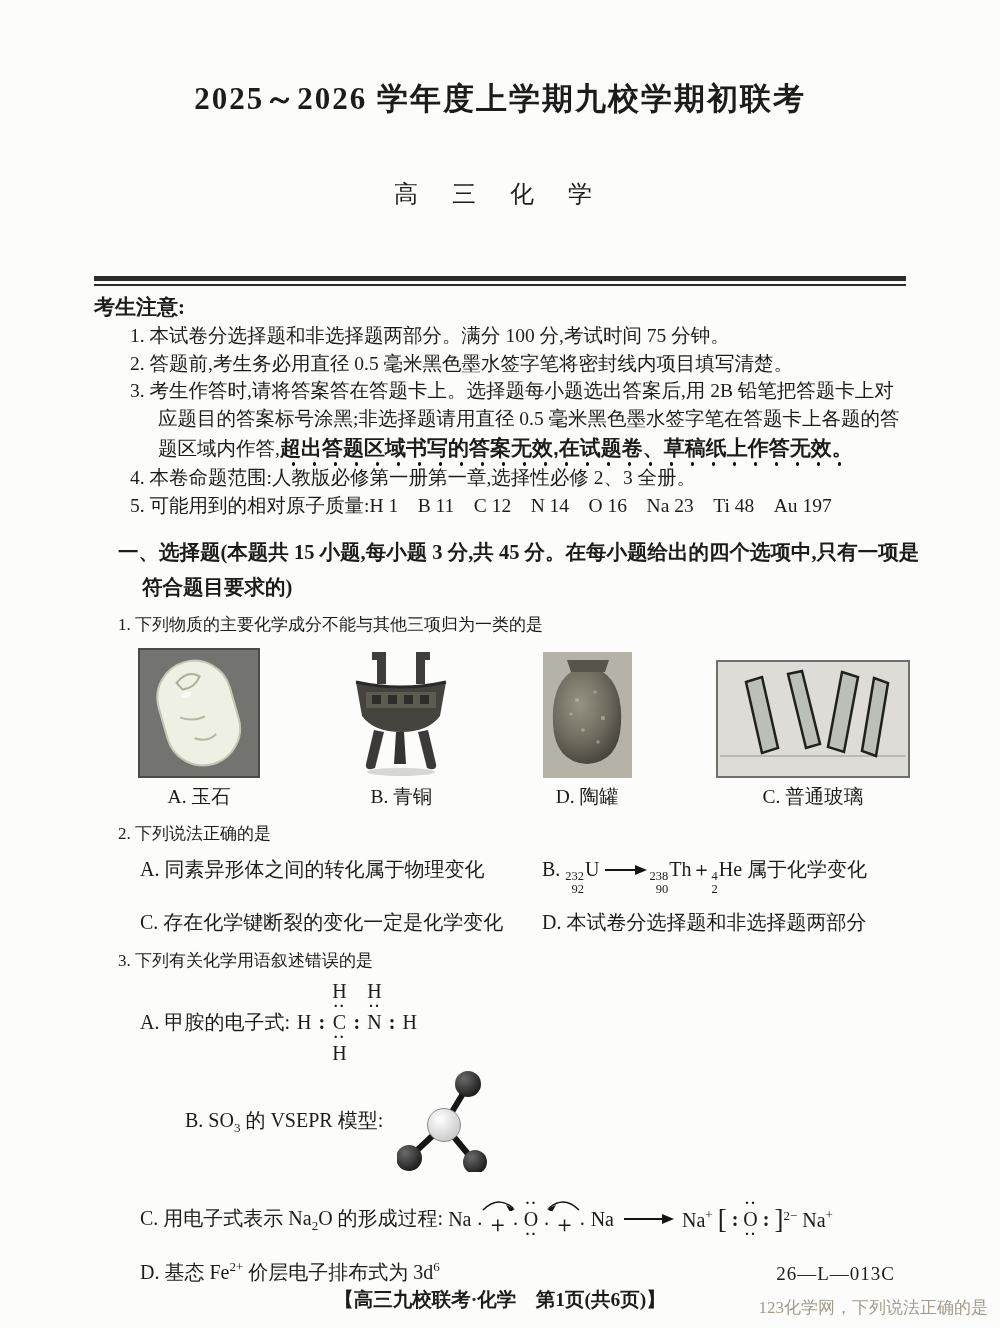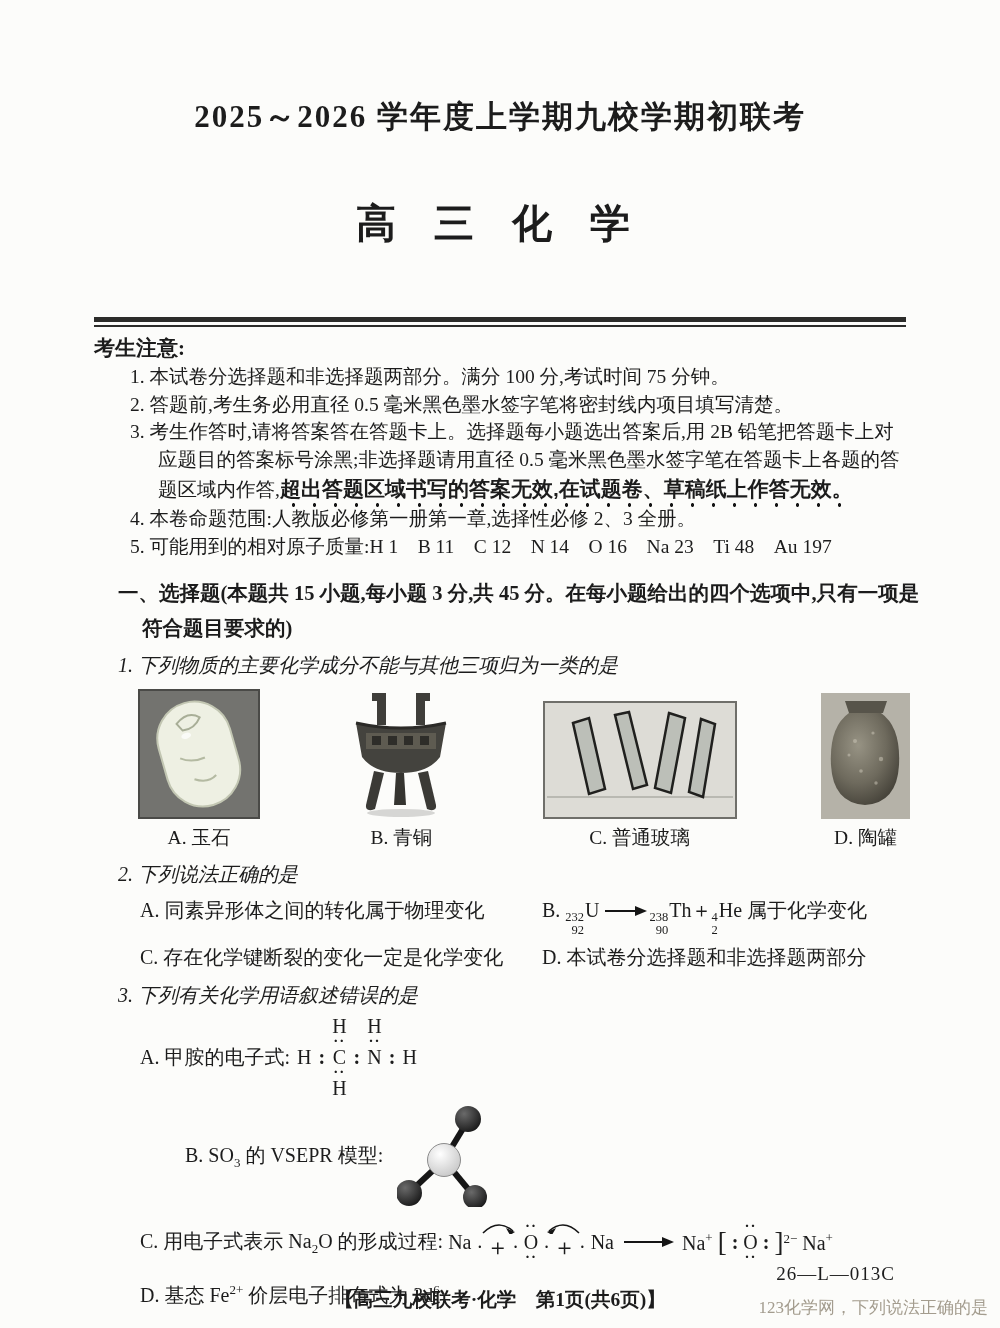--- a/index.html
+++ b/index.html
@@ -1,57 +1,57 @@
 <!DOCTYPE html>
 <html><head>
 <meta charset="utf-8">
 <style>
   * { margin:0; padding:0; box-sizing:border-box; }
   body { width:1000px; height:1328px; background:#f3f2ee; font-family:"Liberation Serif","DejaVu Serif",serif; color:#1c1c1c; }
   .page { position:relative; width:1000px; height:1328px; background:#fcfcfa; overflow:hidden; }
 
-  .title1 { padding-top:78px; text-align:center; font-size:31px; font-weight:700; letter-spacing:2px;margin-top:18px; }
-  .title2 { margin-top:58px; text-align:center; font-size:40px; font-weight:700; letter-spacing:14px; }
+  .title1 { padding-top:78px; text-align:center; font-size:31px; font-weight:700; letter-spacing:2px; }
+  .title2 { margin-top:58px; text-align:center; font-size:24px; font-weight:400; letter-spacing:14px; }
 
   .rule { width:812px; margin:66px auto 0; }
   .rule-thick { height:5px; background:#2c2c2a; }
   .rule-thin { height:2px; background:#2c2c2a; margin-top:3px; }
 
   .notice { width:812px; margin:6px auto 0; font-size:19.5px; line-height:27.5px; }
   .notice-heading { font-weight:700; font-size:21px; line-height:30px; }
   .notice-items { padding-left:36px; }
   .n-item { padding-left:28px; text-indent:-28px; }
   .em-dots { font-family:"Liberation Sans","DejaVu Sans",sans-serif; font-weight:700; font-size:21px; line-height:32px;
              padding-bottom:8px; background-image:radial-gradient(circle,#151515 1.7px,transparent 1.9px);
              background-size:21px 6px; background-repeat:repeat-x; background-position:3px 100%; }
 
   .section-heading { width:820px; margin:16px auto 0; font-weight:700; font-size:20.5px; line-height:35px;
                      padding-left:24px; text-indent:-24px; margin-left:118px; }
-  .stem { margin:4px 0 0 118px; font-size:20px; line-height:31px;font-style:italic; }
+  .stem { margin:4px 0 0 118px; font-size:17px; line-height:31px; }
 
   .figs { display:flex; justify-content:space-between; align-items:flex-end; width:772px; margin:6px 0 0 138px;gap:23px; }
   .fig { display:flex; flex-direction:column; align-items:center; }
   .fig-label { margin-top:5px; font-size:19.5px; }
 
-  .q2-grid { display:grid; grid-template-columns:402px auto; row-gap:4px; margin:4px 16px 0 140px; font-size:20px; line-height:33px; }
+  .q2-grid { display:grid; grid-template-columns:402px auto; row-gap:10px; margin:4px 16px 0 140px; font-size:20px; line-height:33px; }
 
   .iso { display:inline-flex; flex-direction:column; align-items:flex-end; font-size:12.5px; line-height:1.05; vertical-align:-4px; margin-right:1px; }
   sup,sub { font-size:13px; }
 
   .options3 { margin-left:140px; font-size:20px; }
 
   .eform { display:flex; align-items:center; gap:7px; margin-top:4px; }
   .ef-col { display:inline-flex; flex-direction:column; align-items:center; }
   .ef-atom { font-size:20px; line-height:22px; }
   .ef-pair { font-size:15px; line-height:9px; letter-spacing:1px; font-weight:700; }
   .ghost { visibility:hidden; }
   .ef-bond { font-size:20px; font-weight:700; }
 
   .q3b-row { display:flex; align-items:center; gap:14px; margin-top:6px;margin-left:45px; }
-  .q3c-row { display:flex; align-items:center; gap:5px; margin-top:14px; flex-wrap:nowrap; }
+  .q3c-row { display:flex; align-items:center; gap:5px; margin-top:26px; flex-wrap:nowrap; }
   .q3d-row { margin-top:12px; line-height:30px; }
 
   .transfer { position:relative; display:inline-flex; align-items:center; padding-top:11px; }
   .arc { position:absolute; top:0; left:50%; transform:translateX(-50%); }
   .tr-text { display:inline-flex; align-items:center; gap:3px; font-size:20px; }
   .plus-big { font-size:23px; }
   .bracket { font-size:27px; font-weight:400; }
   .arrow-svg { margin:0 3px; }
 
   .footer { position:absolute; top:1262px; left:0; width:100%; }
@@ -118,35 +118,20 @@
           <rect x="28" y="49" width="9" height="9"></rect>
             <rect x="44" y="49" width="9" height="9"></rect>
           <rect x="60" y="49" width="9" height="9"></rect>
             <rect x="76" y="49" width="9" height="9"></rect>
         </g>
         <path d="M30,84 l-8,34 q-1,6 6,5 l3,-1 l9,-36 z" fill="#3b3a36"></path>
         <path d="M84,84 l8,34 q1,6 -6,5 l-3,-1 l-9,-36 z" fill="#3b3a36"></path>
         <path d="M52,86 l-2,32 h12 l-2,-32 z" fill="#353430"></path>
       </svg>
       <div class="fig-label">B. 青铜</div>
-    </div>
-
-    <div class="fig">
-      <svg width="194" height="118" viewBox="0 0 194 118">
-        <rect width="194" height="118" fill="#dddcd6"></rect>
-        <rect x="1" y="1" width="192" height="116" fill="none" stroke="#6f6f6a" stroke-width="2"></rect>
-        <path d="M4,96 h186" stroke="#b9b9b2" stroke-width="2"></path>
-        <g fill="rgba(125,138,130,0.35)" stroke="#20201e" stroke-width="2.5">
-          <polygon points="30,22 46,17 62,88 46,93"></polygon>
-          <polygon points="72,14 86,11 104,84 90,88"></polygon>
-          <polygon points="126,12 142,17 128,92 112,87"></polygon>
-          <polygon points="158,18 172,23 160,96 146,91"></polygon>
-        </g>
-      </svg>
-      <div class="fig-label">C. 普通玻璃</div>
     </div>
 
     <div class="fig">
       <svg width="89" height="126" viewBox="0 0 89 126">
         <defs>
           <radialGradient id="pg" cx="40%" cy="35%" r="75%">
             <stop offset="0%" stop-color="#979384"></stop>
             <stop offset="55%" stop-color="#6e6a5d"></stop>
             <stop offset="100%" stop-color="#3e3b33"></stop>
           </radialGradient>
@@ -158,20 +143,35 @@
           <circle cx="34" cy="48" r="2"></circle>
             <circle cx="52" cy="40" r="1.6"></circle>
             <circle cx="60" cy="66" r="2.2"></circle>
           <circle cx="40" cy="78" r="1.8"></circle>
             <circle cx="28" cy="62" r="1.5"></circle>
             <circle cx="55" cy="90" r="1.7"></circle>
         </g>
       </svg>
       <div class="fig-label">D. 陶罐</div>
     </div>
+
+    <div class="fig">
+      <svg width="194" height="118" viewBox="0 0 194 118">
+        <rect width="194" height="118" fill="#dddcd6"></rect>
+        <rect x="1" y="1" width="192" height="116" fill="none" stroke="#6f6f6a" stroke-width="2"></rect>
+        <path d="M4,96 h186" stroke="#b9b9b2" stroke-width="2"></path>
+        <g fill="rgba(125,138,130,0.35)" stroke="#20201e" stroke-width="2.5">
+          <polygon points="30,22 46,17 62,88 46,93"></polygon>
+          <polygon points="72,14 86,11 104,84 90,88"></polygon>
+          <polygon points="126,12 142,17 128,92 112,87"></polygon>
+          <polygon points="158,18 172,23 160,96 146,91"></polygon>
+        </g>
+      </svg>
+      <div class="fig-label">C. 普通玻璃</div>
+    </div>
   </div>
 
   <div class="stem" style="margin-top:8px;">2. 下列说法正确的是</div>
   <div class="q2-grid">
     <div>A. 同素异形体之间的转化属于物理变化</div>
     <div>
       <span>B. </span><span class="iso">
           <span>232</span>
           <span>92</span>
         </span><span>U</span><svg class="arrow-svg" width="44" height="12" viewBox="0 0 44 12">

